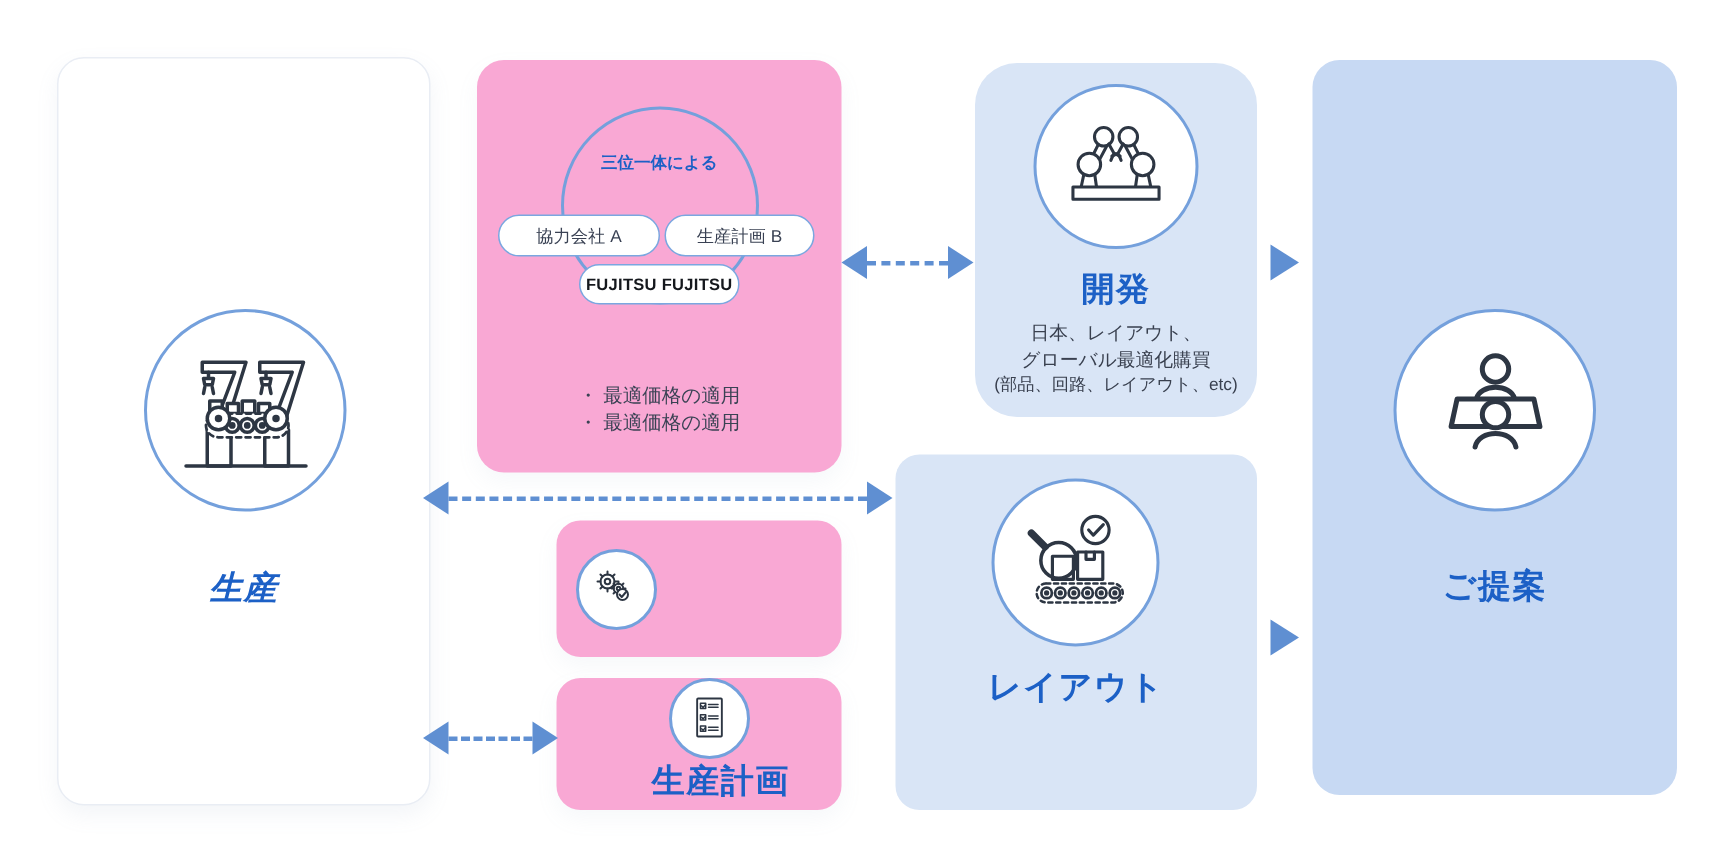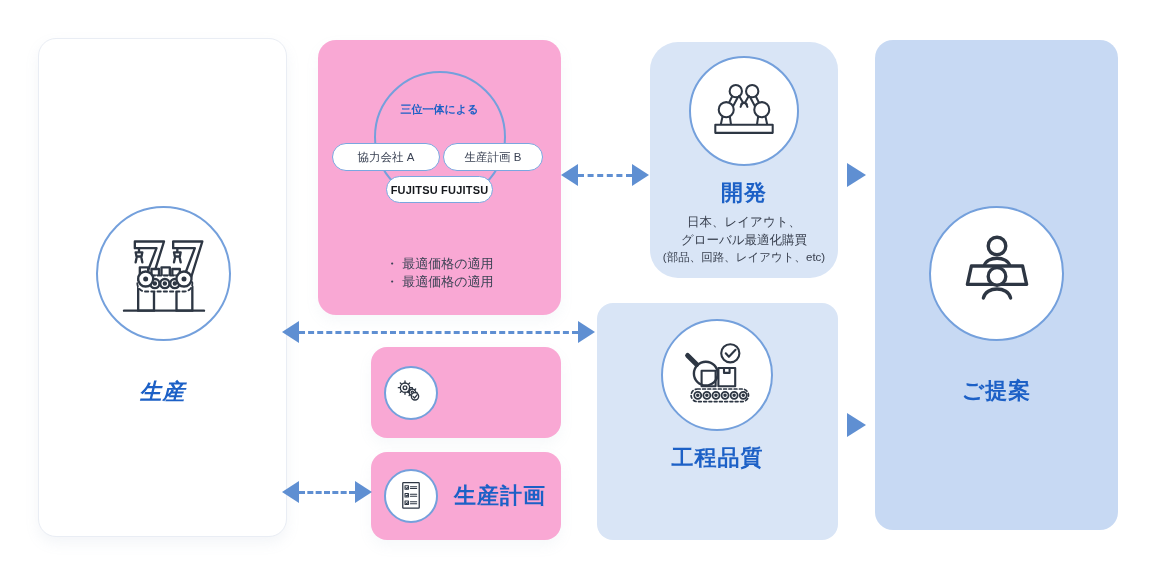--- a/index.html
+++ b/index.html
@@ -9,21 +9,21 @@
   
   .card{position:absolute;border-radius:18px;box-sizing:border-box;}
   .card.white{background:#ffffff;border:1px solid #e9edf4;box-shadow:0 6px 14px rgba(140,160,190,.10);}
   .card.gray{background:#f9a8d4;box-shadow:0 6px 14px rgba(140,160,190,.08);}
   .card.blue{background:#d9e5f6;}
   .card.deepblue{background:#c7d9f3;}
 
   #production-panel{left:38px;top:38px;width:249px;height:499px;font-style:italic;}
   #purchasing-panel{left:318px;top:40px;width:243px;height:275px;}
   #process-quality-panel{left:371px;top:347px;width:190px;height:91px;border-radius:16px;display:flex;align-items:center;padding-left:13px;}
-  #production-planning-panel{left:371px;top:452px;width:190px;height:88px;border-radius:16px;display:flex;align-items:center;padding-left:13px;}
+  #production-planning-panel{left:371px;top:452px;width:190px;height:88px;border-radius:16px;display:flex;align-items:center;padding-left:13px;flex-direction:column;}
   #development-panel{left:650px;top:42px;width:188px;height:236px;border-radius:28px;}
   #quality-control-panel{left:597px;top:303px;width:241px;height:237px;border-radius:16px;}
   #proposal-panel{left:875px;top:40px;width:243px;height:490px;}
 
   
   .icircle{position:absolute;border:2px solid #74a0dc;border-radius:50%;background:#ffffff;
            display:flex;align-items:center;justify-content:center;box-sizing:border-box;}
   .icircle svg{display:block;}
   .icircle.inline{position:relative;flex:none;}
 
@@ -205,21 +205,21 @@
             <circle cx="84.5" cy="89" r="5" fill="#fff"></circle>
               <circle cx="84.5" cy="89" r="1.2" fill="#2d3643"></circle>
             <circle cx="97.5" cy="89" r="5" fill="#fff"></circle>
               <circle cx="97.5" cy="89" r="1.2" fill="#2d3643"></circle>
           </g>
           <circle cx="44" cy="58" r="17" stroke-width="3.4"></circle>
           <path d="M31 45 L18 32" stroke-width="7"></path>
         </g>
       </svg>
     </div>
-    <div class="ptitle" style="top:140px;">工程品質</div>
+    <div class="ptitle" style="top:140px;">レイアウト</div>
   </section>
 
   <section class="card deepblue" id="proposal-panel">
     <div class="icircle" style="left:54px;top:166px;width:135px;height:135px;">
       <svg width="96" height="96" viewBox="0 0 120 120">
         <g class="la" stroke-width="4.2">
           <circle cx="60" cy="25" r="11" fill="#fff"></circle>
           <path d="M44 50 C47 37, 73 37, 76 50" fill="#fff"></path>
           <path d="M28 50 H92 L97 73 H23 Z" fill="#fff"></path>
           <circle cx="60" cy="63" r="11" fill="#fff"></circle>

